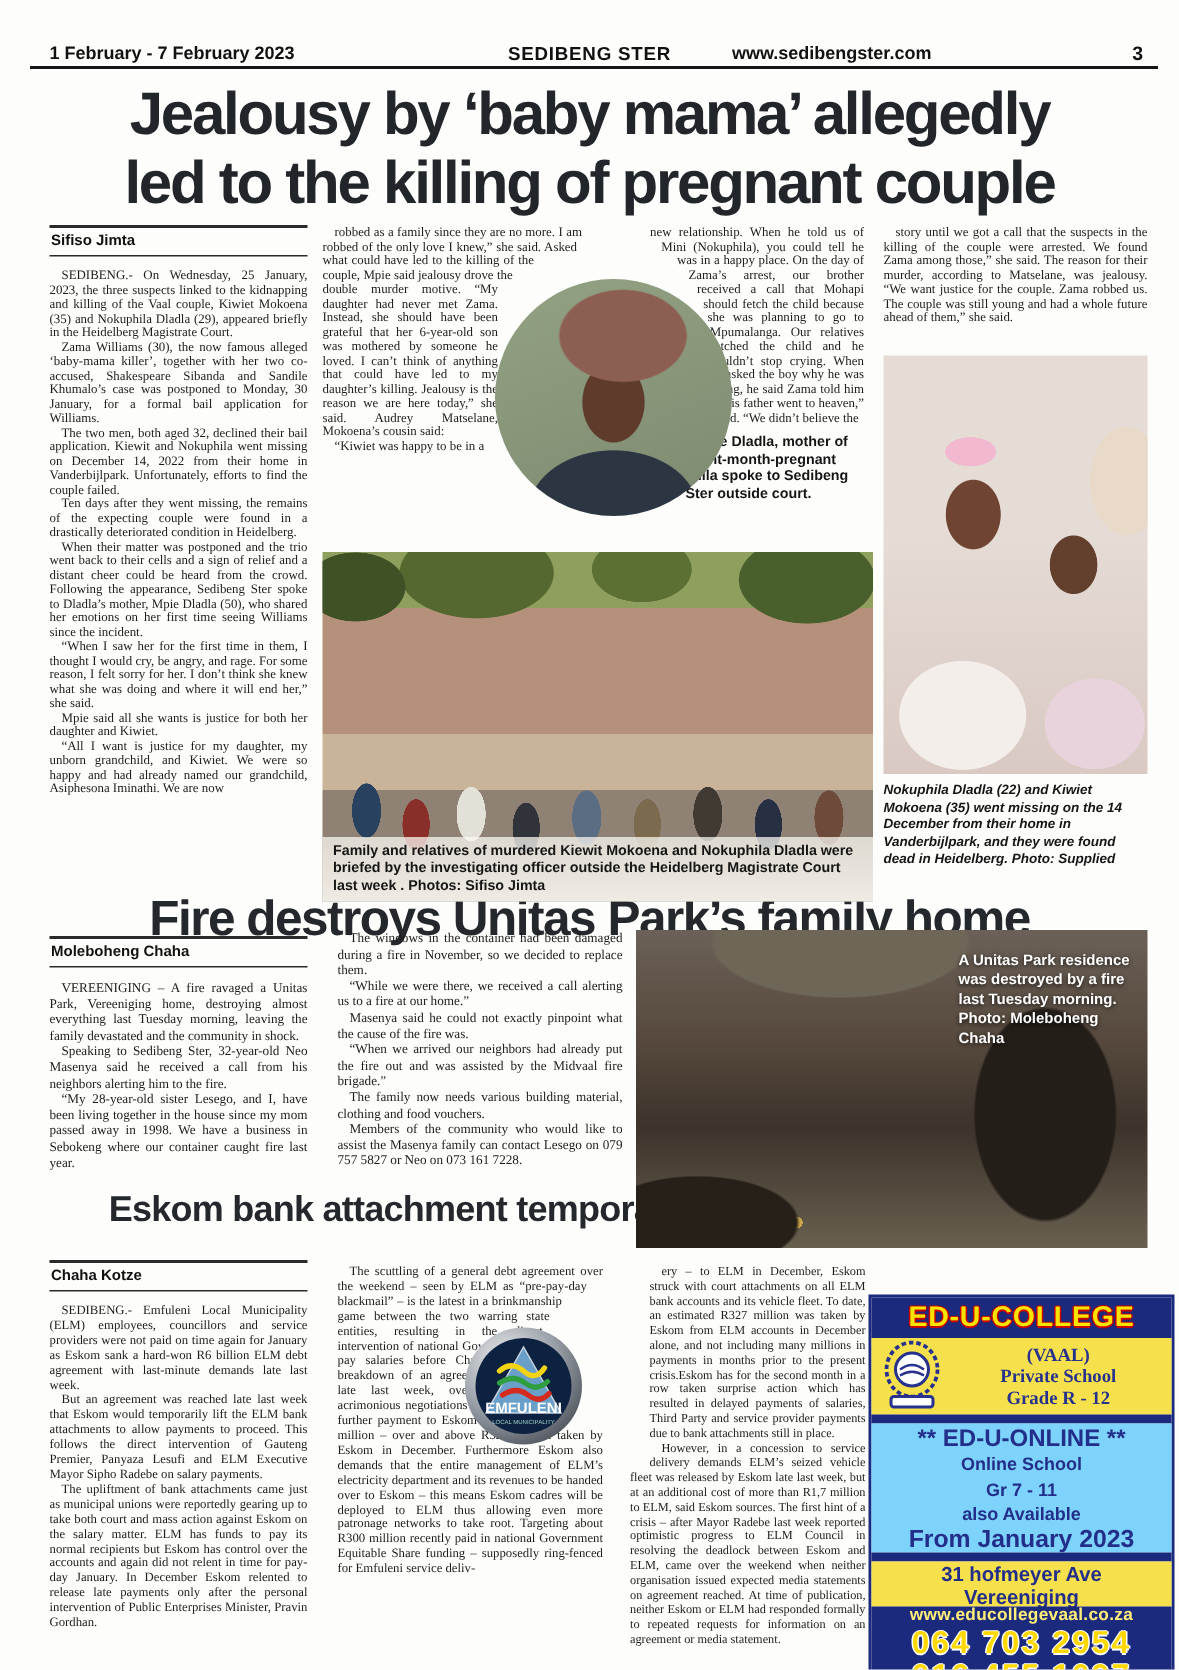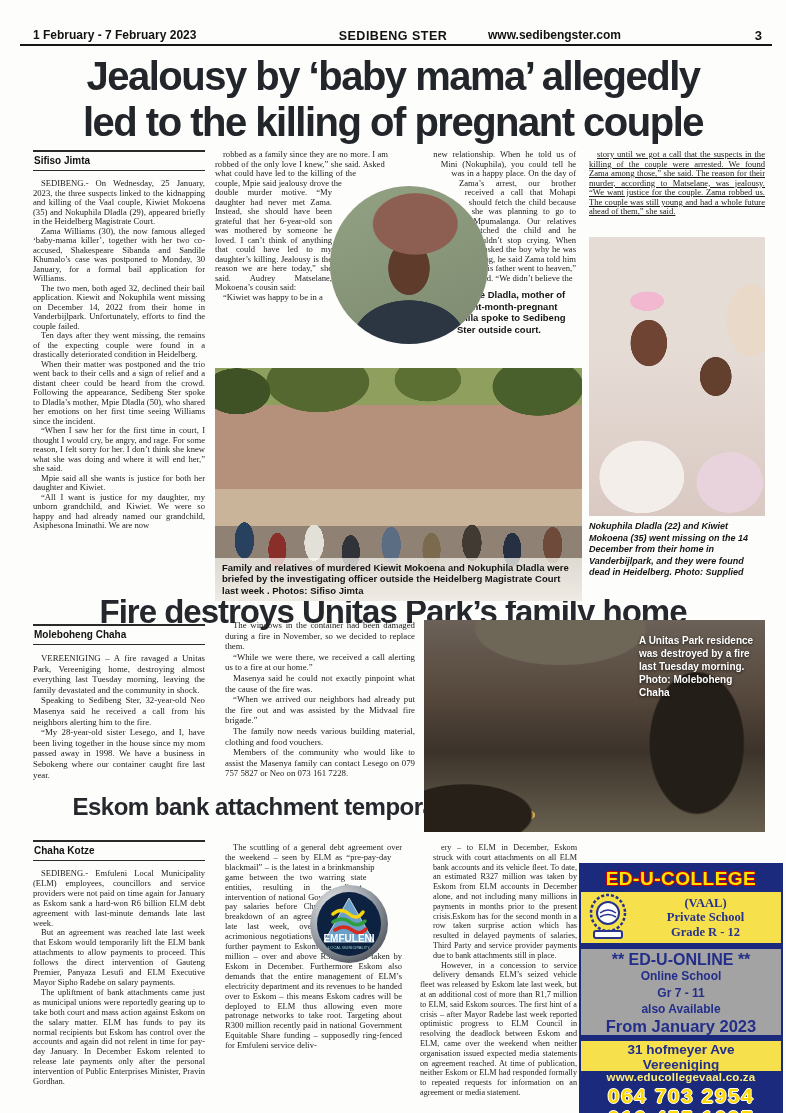--- a/index.html
+++ b/index.html
@@ -94,21 +94,21 @@
   .ad{left:579px;top:818px;width:204px;height:268px;box-sizing:border-box;
       border:2px solid #1c2a7d;font-family:"Liberation Sans",sans-serif;z-index:2;
       display:flex;flex-direction:column;margin-top:45px;}
   .ad-h{background:#1c2a7d;color:#f7e400;font-weight:800;font-size:19px;letter-spacing:.5px;
       height:27px;line-height:27px;text-align:center;
       text-shadow:1px 0 #c00,-1px 0 #c00,0 1px #c00,0 -1px #c00;}
   .ad-vaal{background:#f6e14c;height:52px;display:flex;align-items:center;}
   .ad-vaal-txt{flex:1;text-align:center;color:#27328d;font-family:"Liberation Serif",serif;
       font-weight:bold;font-size:12.5px;line-height:14.5px;}
   .ad-div{background:#1c2a7d;height:6px;}
-  .ad-online{background:#a3a3a3;height:88px;text-align:center;color:#232e8a;font-weight:800;
+  .ad-online{background:#7dd3fc;height:88px;text-align:center;color:#232e8a;font-weight:800;
       padding-top:3px;box-sizing:border-box;}
   .ad-online div{font-size:12px;line-height:16.5px;}
   .ad-online div:first-child{font-size:16px;}
   .ad-online div:last-child{font-size:16.5px;}
   .ad-addr{background:#f6e14c;height:30px;text-align:center;color:#232e8a;font-weight:800;
       font-size:13.5px;line-height:15px;padding-top:1px;box-sizing:border-box;}
   .ad-web{background:#1c2a7d;height:13px;line-height:13px;text-align:center;color:#ffee77;
       font-weight:bold;font-size:11.5px;letter-spacing:.2px;}
   .ad-phones{background:#1c2a7d;flex:1;text-align:center;color:#ffd800;font-weight:800;
       font-size:21px;line-height:22px;letter-spacing:1.5px;padding-top:1px;
@@ -129,21 +129,21 @@
   <div class="abs h1line" style="top:100px;">led to the killing of pregnant couple</div>
 
   <div class="abs" style="left:33px;top:150px;width:172px;">
     <div class="byline">Sifiso Jimta</div>
     <div class="bt a1">
         <p>SEDIBENG.- On Wednesday, 25 January, 2023, the three suspects linked to the kidnapping and killing of the Vaal couple, Kiwiet Mokoena (35) and Nokuphila Dladla (29), appeared briefly in the Heidelberg Magistrate Court.</p>
         <p>Zama Williams (30), the now famous alleged ‘baby-mama killer’, together with her two co-accused, Shakespeare Sibanda and Sandile Khumalo’s case was postponed to Monday, 30 January, for a formal bail application for Williams.</p>
         <p>The two men, both aged 32, declined their bail application. Kiewit and Nokuphila went missing on December 14, 2022 from their home in Vanderbijlpark. Unfortunately, efforts to find the couple failed.</p>
         <p>Ten days after they went missing, the remains of the expecting couple were found in a drastically deteriorated condition in Heidelberg.</p>
         <p>When their matter was postponed and the trio went back to their cells and a sign of relief and a distant cheer could be heard from the crowd. Following the appearance, Sedibeng Ster spoke to Dladla’s mother, Mpie Dladla (50), who shared her emotions on her first time seeing Williams since the incident.</p>
-        <p>“When I saw her for the first time in court, I thought I would cry, be angry, and rage. For some reason, I felt sorry for her. I don’t think she knew what she was doing and where it will end her,” she said.</p>
+        <p>“When I saw her for the first time in them, I thought I would cry, be angry, and rage. For some reason, I felt sorry for her. I don’t think she knew what she was doing and where it will end her,” she said.</p>
         <p>Mpie said all she wants is justice for both her daughter and Kiwiet.</p>
         <p>“All I want is justice for my daughter, my unborn grandchild, and Kiwiet. We were so happy and had already named our grandchild, Asiphesona Iminathi. We are now</p>
       </div>
   </div>
 
   <div class="abs" style="left:215px;top:150px;width:173px;">
     <div class="sp-c2"></div>
     <div class="bt a1">
         <p>robbed as a family since they are no more. I am robbed of the only love I knew,” she said. Asked what could have led to the killing of the couple, Mpie said jealousy drove the double murder motive. “My daughter had never met Zama. Instead, she should have been grateful that her 6-year-old son was mothered by someone he loved. I can’t think of anything that could have led to my daughter’s killing. Jealousy is the reason we are here today,” she said. Audrey Matselane, Mokoena’s cousin said:</p>
         <p>“Kiwiet was happy to be in a</p>
@@ -151,21 +151,21 @@
   </div>
 
   <div class="abs" style="left:396px;top:150px;width:180px;">
     <div class="sp-c3"></div>
     <div class="bt a1">
         <p>new relationship. When he told us of Mini (Nokuphila), you could tell he was in a happy place. On the day of Zama’s arrest, our brother received a call that Mohapi should fetch the child because she was planning to go to Mpumalanga. Our relatives fetched the child and he couldn’t stop crying. When he asked the boy why he was crying, he said Zama told him that his father went to heaven,” she said. “We didn’t believe the</p>
       </div>
     <div class="inset-cap">Mpie Dladla, mother of  eight-month-pregnant Nokuphila spoke to Sedibeng Ster outside court.</div>
   </div>
 
-  <div class="abs" style="left:589px;top:150px;width:176px;text-decoration:underline;">
+  <div class="abs" style="left:589px;top:150px;width:176px;">
     <div class="bt a1">
         <p>story until we got a call that the suspects in the killing of the couple were arrested. We found Zama among those,” she said. The reason for their murder, according to Matselane, was jealousy. “We want justice for the couple. Zama robbed us. The couple was still young and had a whole future ahead of them,” she said.</p>
       </div>
   </div>
 
   <div class="abs mpie photo"></div>
 
   <div class="abs court photo">
     <div class="court-cap cap">Family and relatives of murdered Kiewit Mokoena and Nokuphila Dladla were briefed by the investigating officer outside the Heidelberg Magistrate Court last week . Photos: Sifiso Jimta</div>
   </div>

